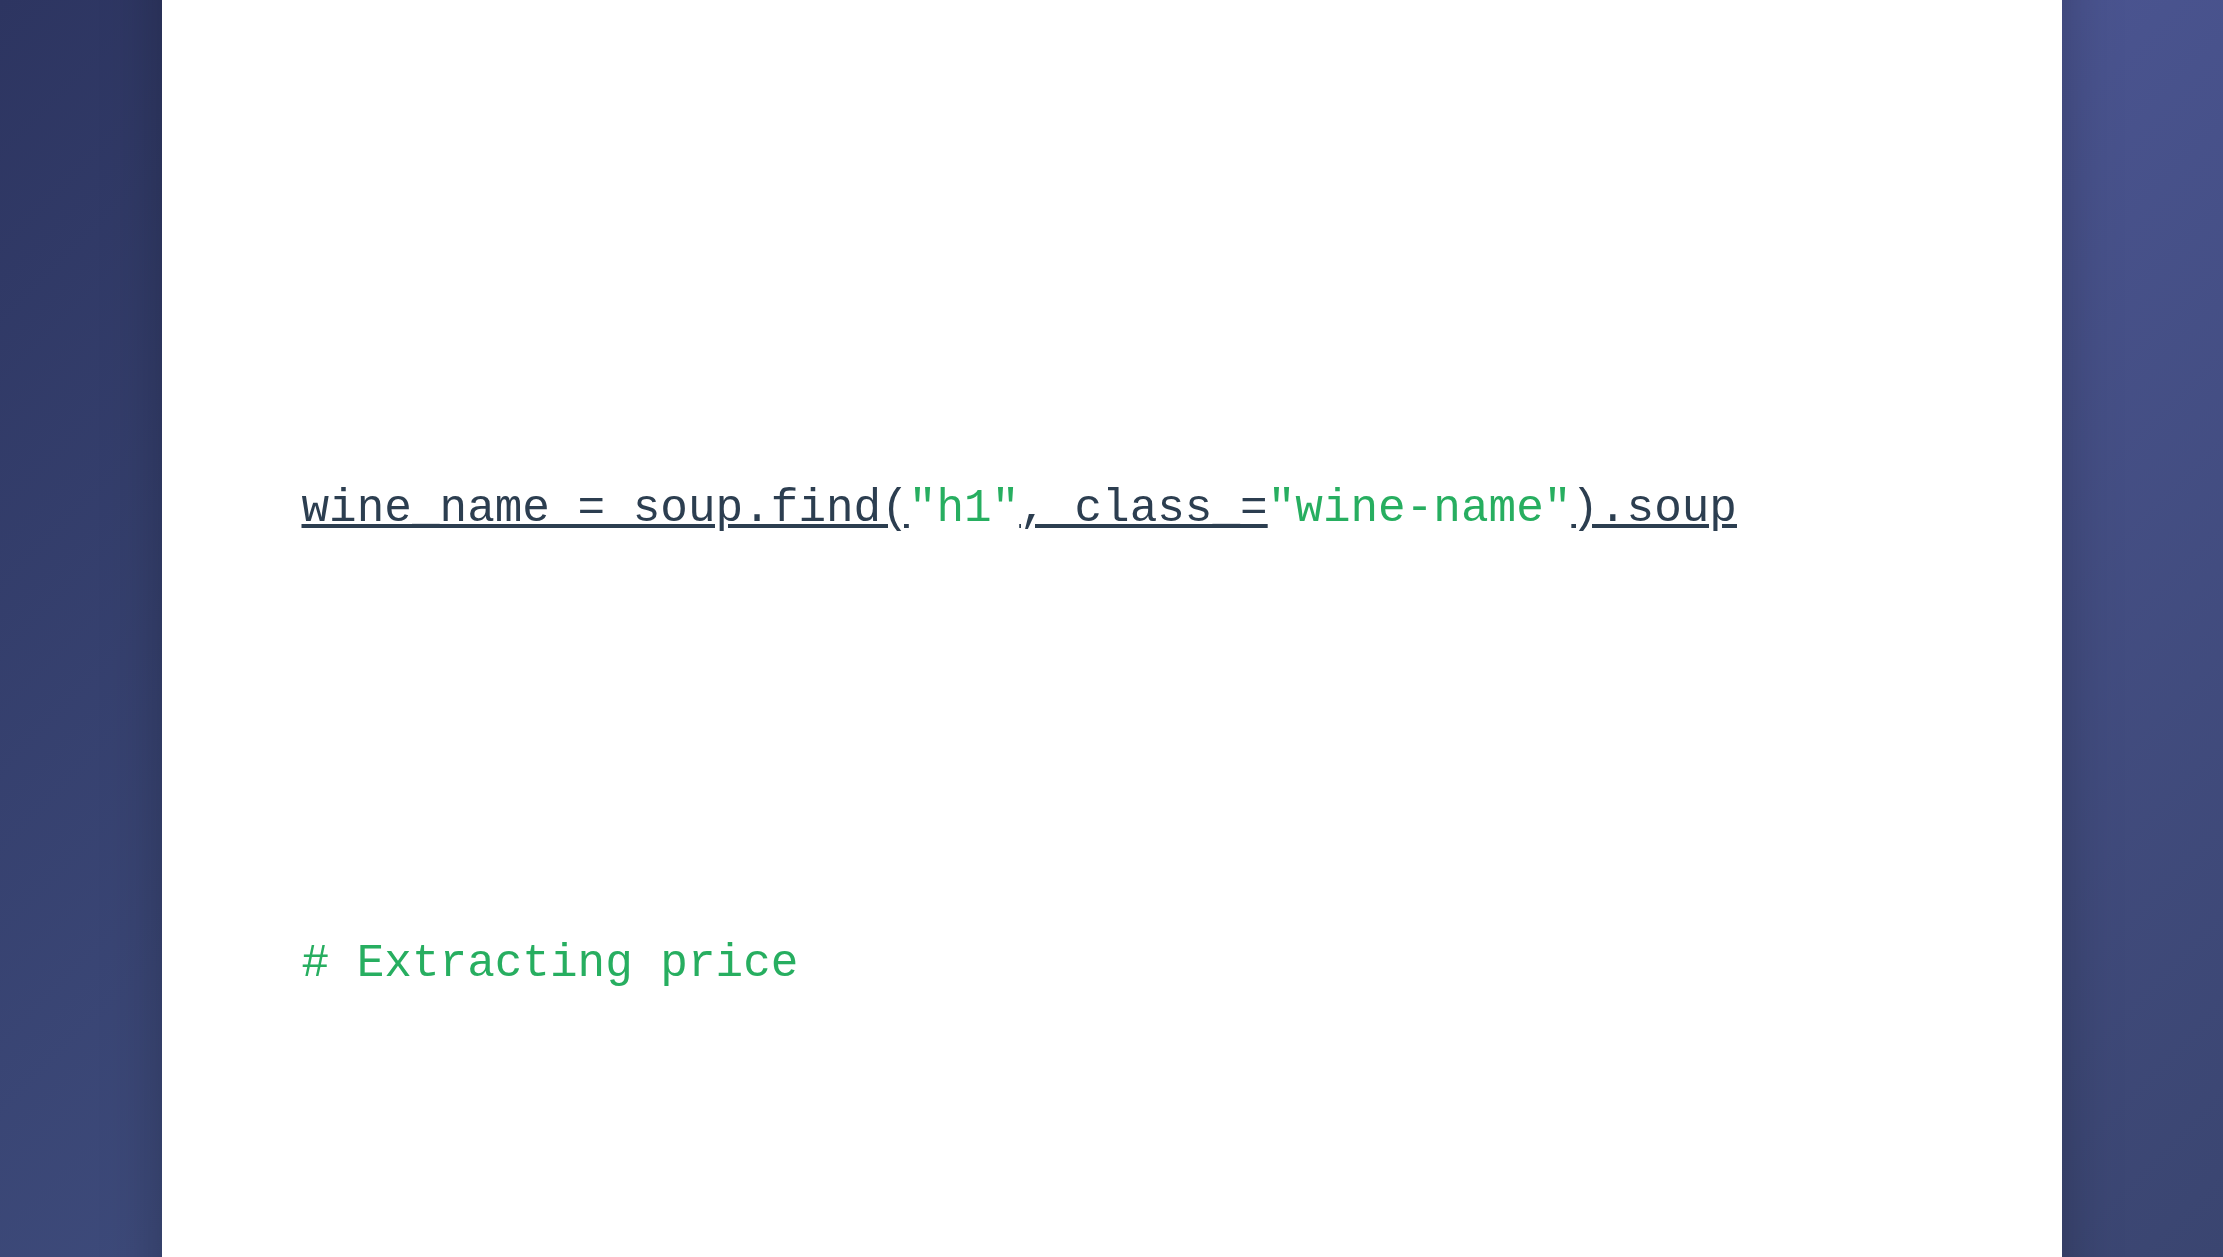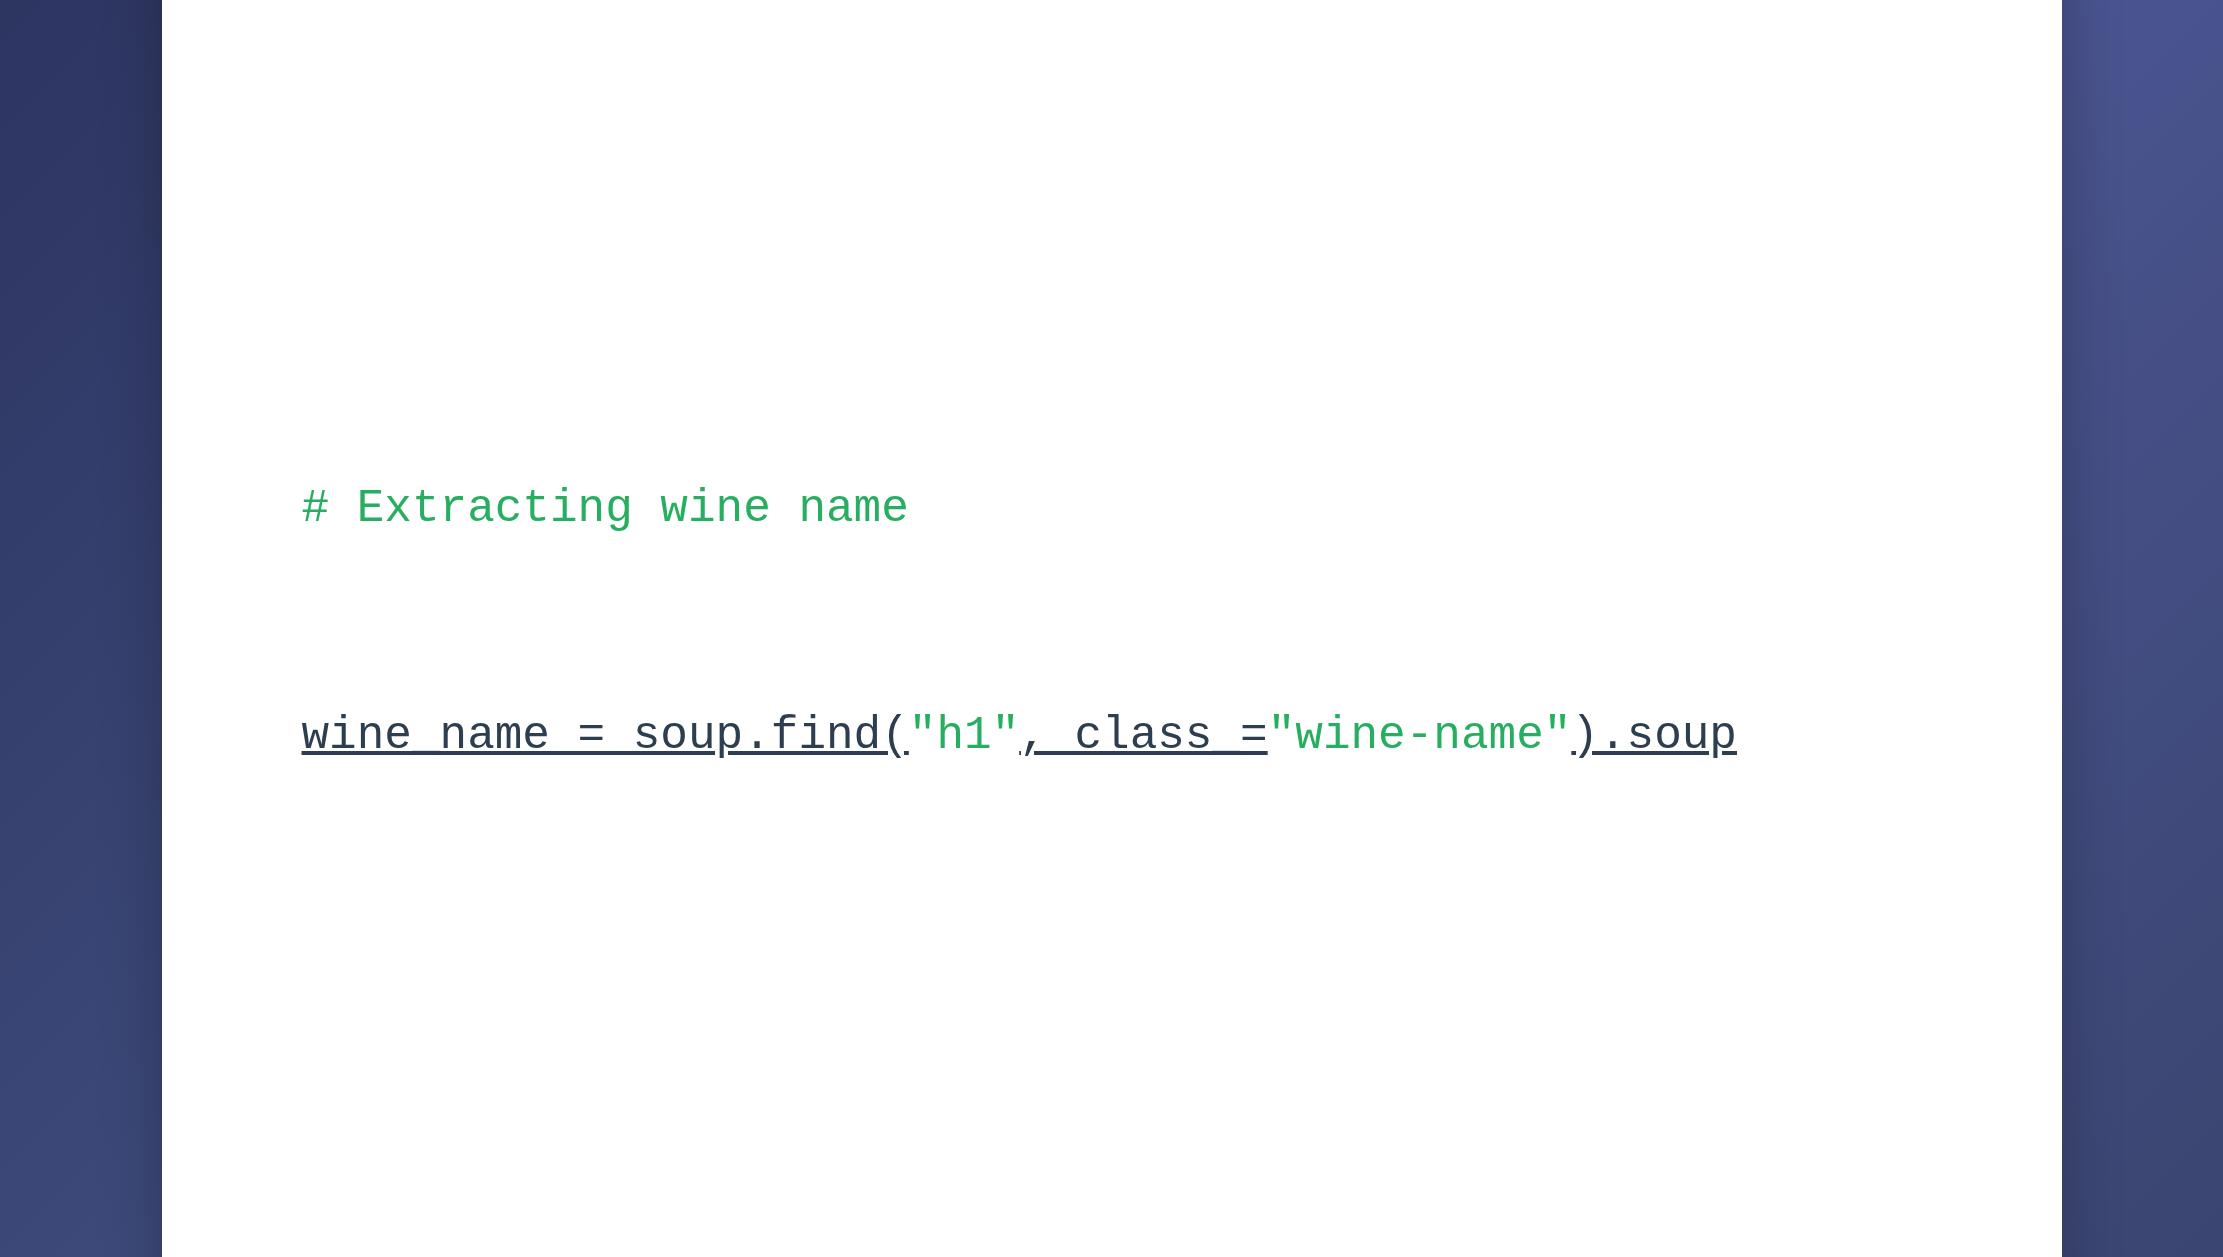--- a/index.html
+++ b/index.html
@@ -50,23 +50,23 @@
   <div class="code-block">
     
     
     
     
     
     
     
     
     <span class="line"> </span>
-    <span class="line"><span class="comment"># Extracting wine name</span></span>
     <span class="line"><span class="plain">wine_name = soup.find(</span><span class="string">"h1"</span><span class="plain">, class_=</span><span class="string">"wine-name"</span><span class="plain">).soup</span></span>
     <span class="line"> </span>
+    <span class="line"><span class="comment"># Extracting price</span></span>
     
     
     
     
     
     
     
     
   </div>
 </div>

